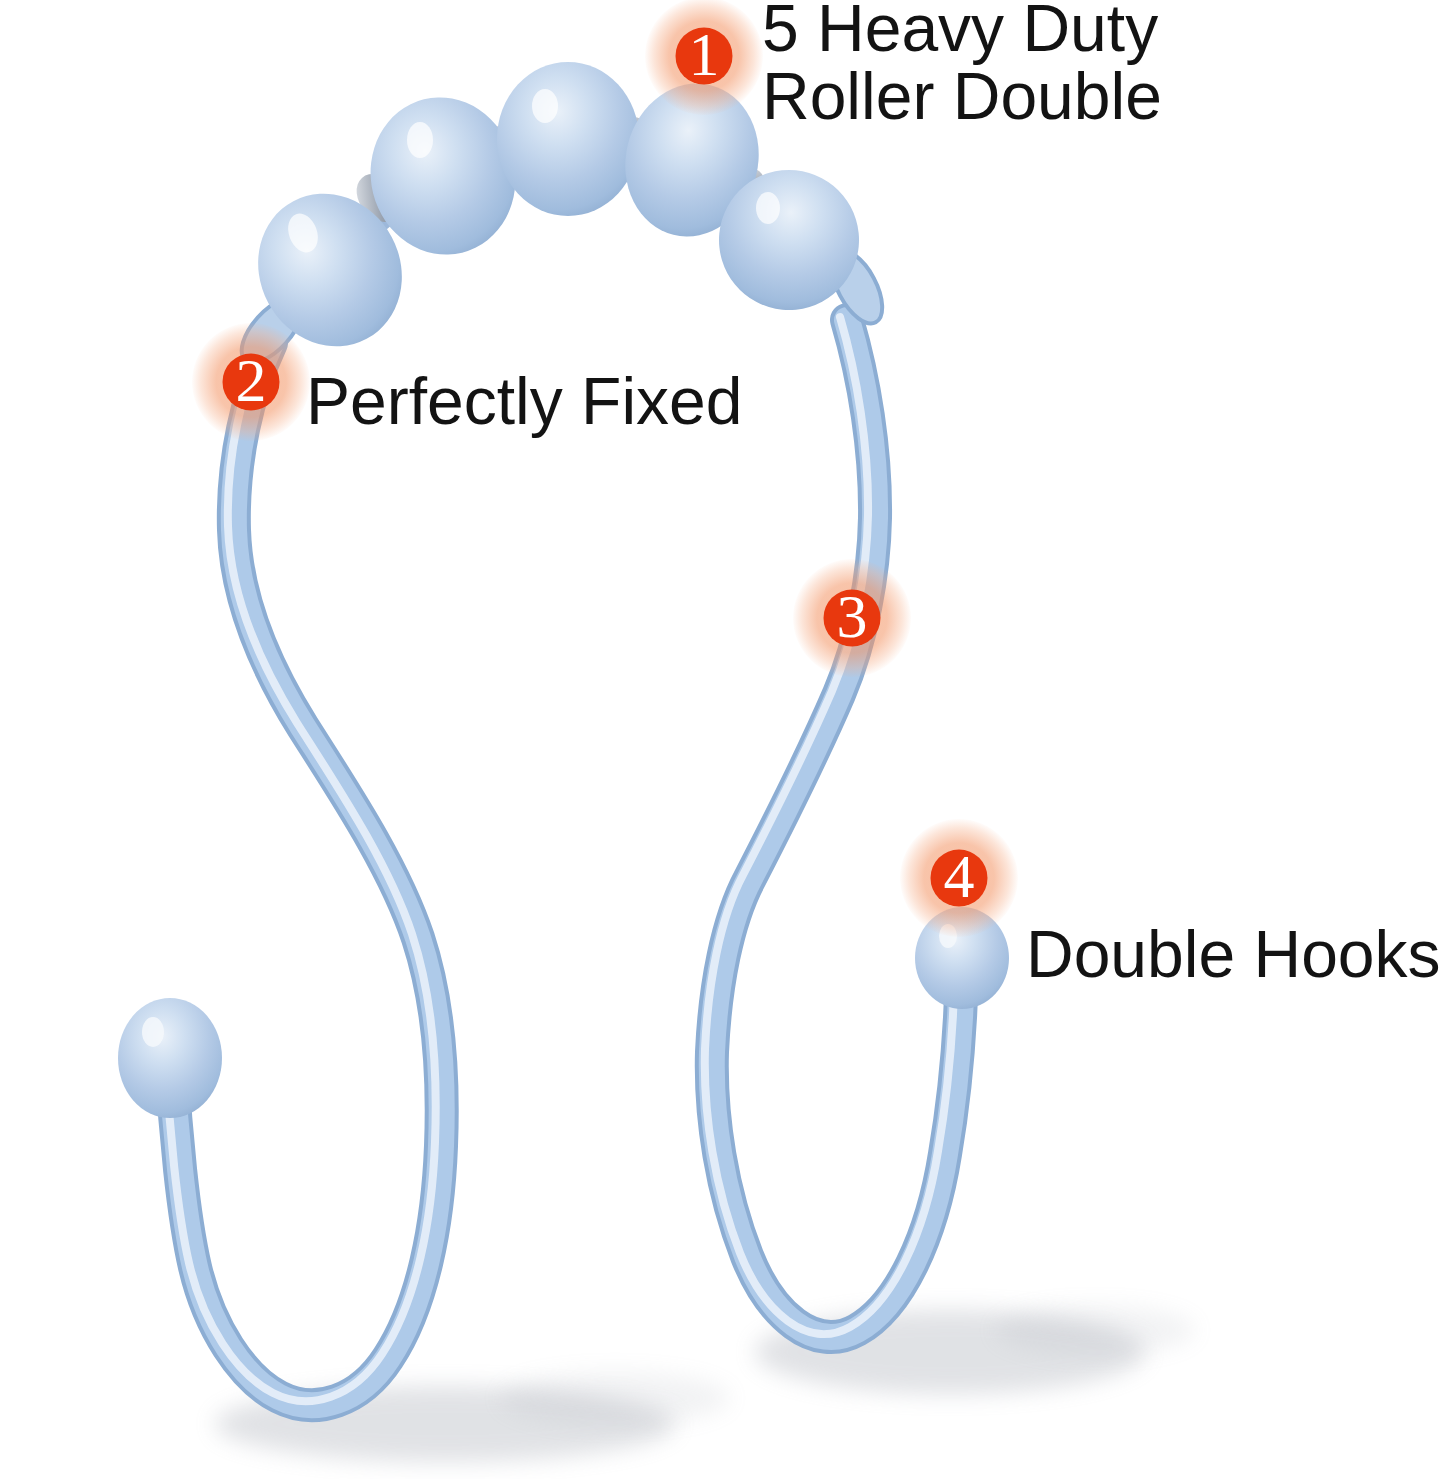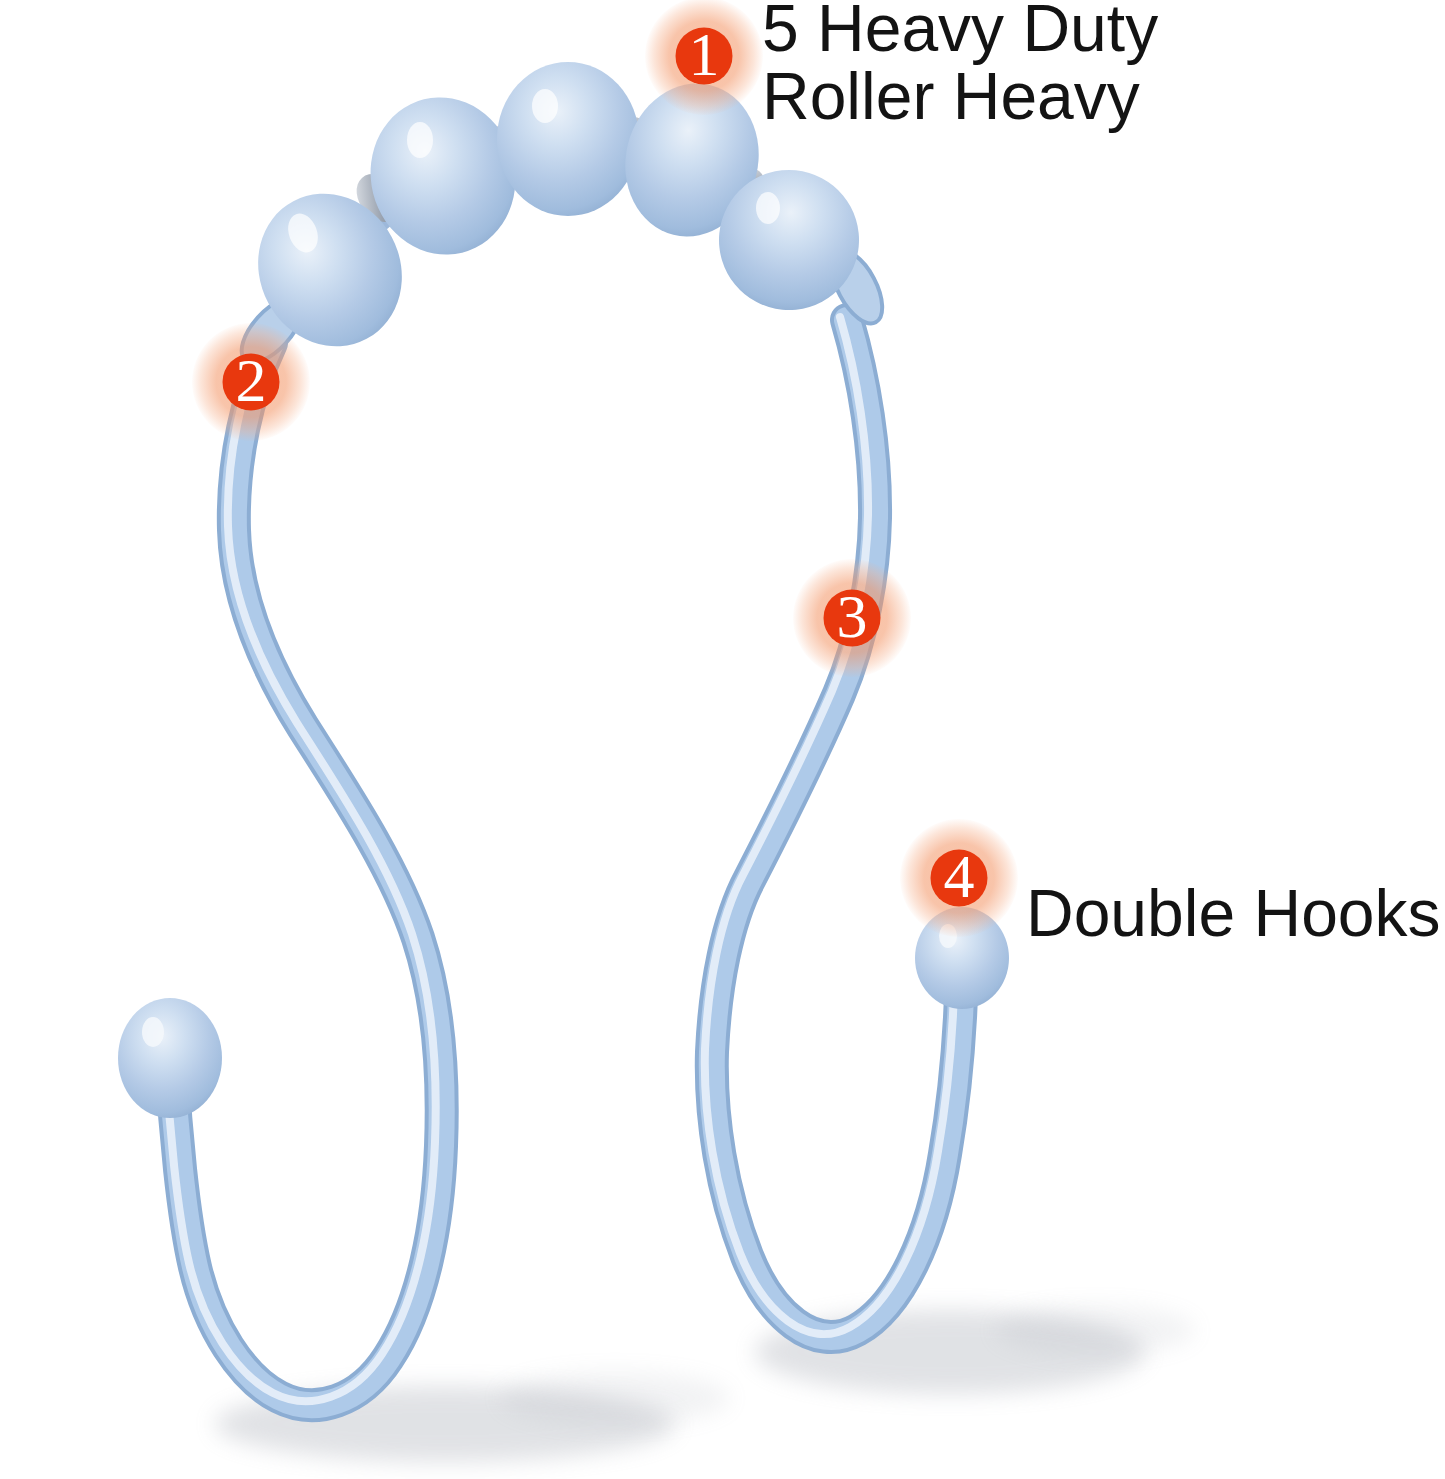--- a/index.html
+++ b/index.html
@@ -166,19 +166,22 @@
   </div>
   <div class="callout-badge" style="left:959px; top:878px;">
     <div class="badge-halo"></div>
     <div class="badge-circle">
       <span class="badge-number">4</span>
     </div>
   </div>
 
   <div class="callout-label" style="left:762px; top:-6px;">
     <div>5 Heavy Duty</div>
-    <div>Roller Heavy</div>
+    <div>Roller Double</div>
   </div>
-  <div class="callout-label" style="left:1026px; top:879px;">
+  <div class="callout-label" style="left:306px; top:367px;">
+    <div>Perfectly Fixed</div>
+  </div>
+  <div class="callout-label" style="left:1026px; top:920px;">
     <div>Double Hooks</div>
   </div>
 
 </div>
 
 </body></html>

